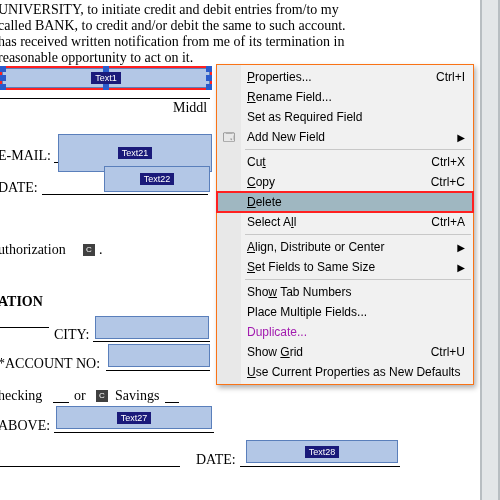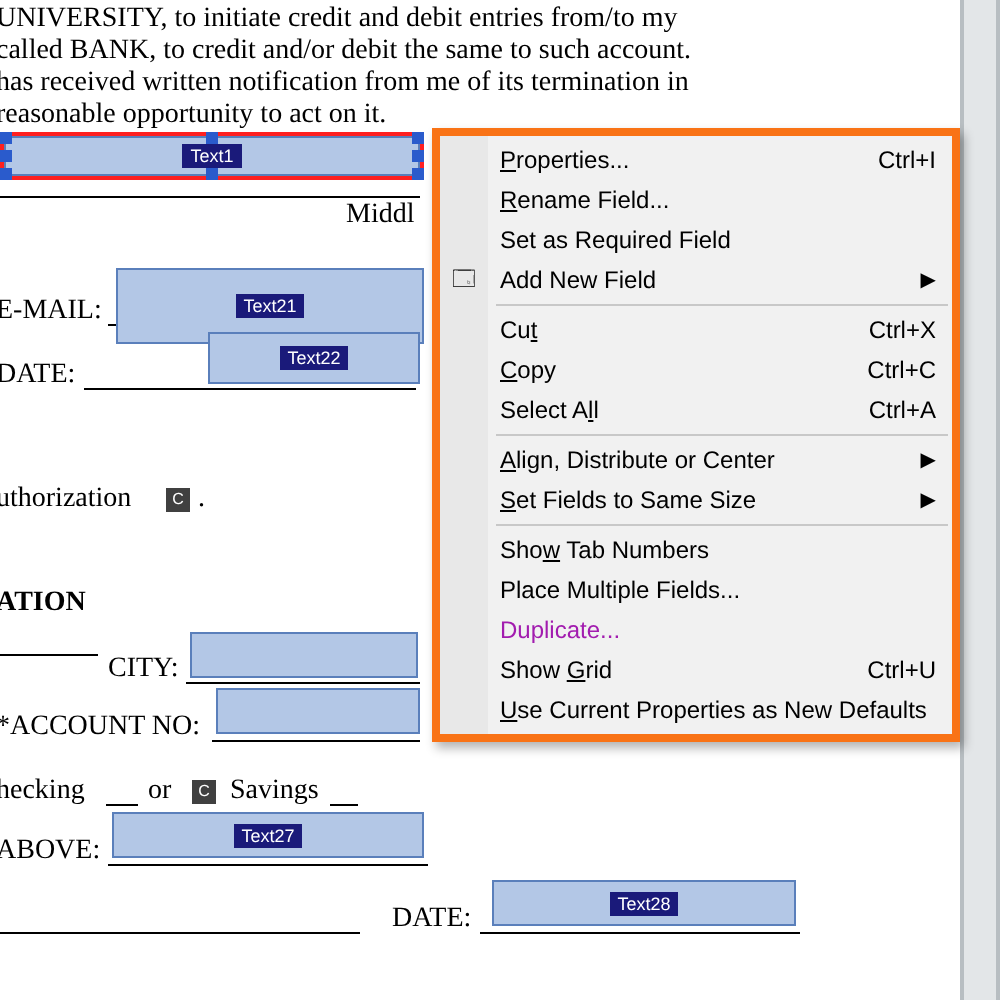--- a/index.html
+++ b/index.html
@@ -79,21 +79,21 @@
     position: absolute;
     height: 0;
     border-top: 1px solid #000;
   }
   
   .menu {
     position: absolute;
     font-family: "Segoe UI", Tahoma, Arial, sans-serif;
     font-size: 12px;
     background: #f1f1f1;
-    border: 4px solid #f97316;
+    border: 1px solid #f97316;
     box-shadow: 2px 3px 5px rgba(0,0,0,0.3);
     width: 256px;
     z-index: 100;
     padding: 2px 0;
   }
   .menu .icon-col {
     position: absolute;
     left: 0; top: 0; bottom: 0;
     width: 24px;
     background: #e8e8e8;
@@ -242,20 +242,23 @@
   <div class="sep"></div>
 
   <div class="mi">
     <span>Cu<span class="ul">t</span></span>
     <span class="shortcut">Ctrl+X</span>
   </div>
   <div class="mi">
     <span><span class="ul">C</span>opy</span>
     <span class="shortcut">Ctrl+C</span>
   </div>
+  <div class="mi highlight">
+    <span><span class="ul">D</span>elete</span>
+  </div>
   <div class="mi">
     <span>Select A<span class="ul">l</span>l</span>
     <span class="shortcut">Ctrl+A</span>
   </div>
 
   <div class="sep"></div>
 
   <div class="mi">
     <span><span class="ul">A</span>lign, Distribute or Center</span>
     <span class="sub-arrow">▶</span>

